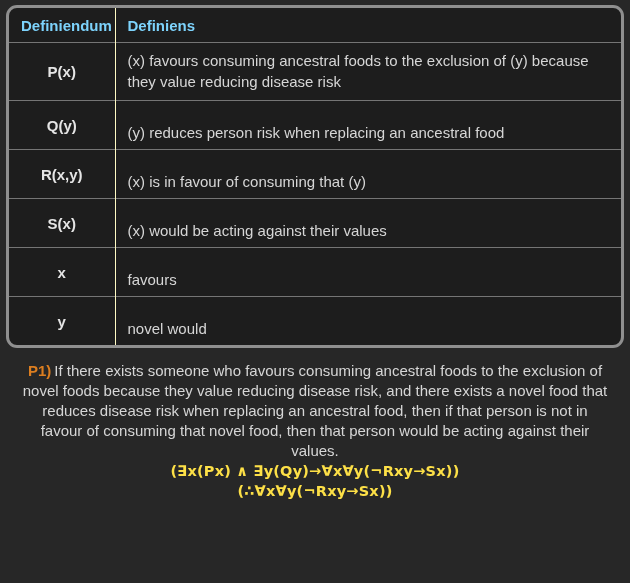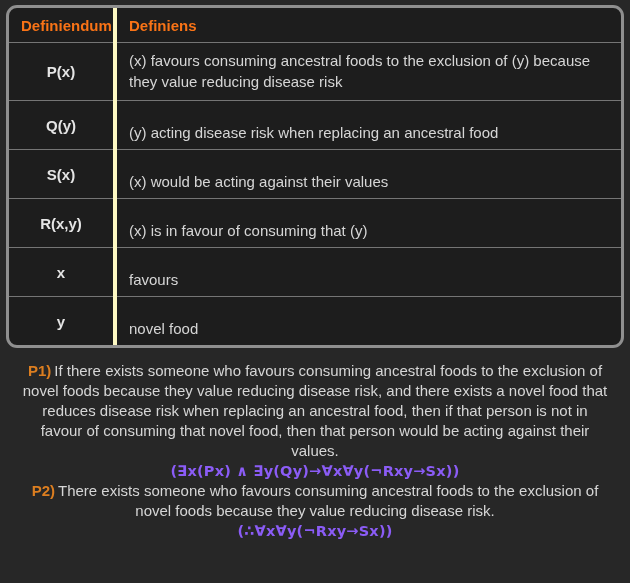--- a/index.html
+++ b/index.html
@@ -39,24 +39,24 @@
     font-size: 15px;
     line-height: 21px;
     vertical-align: middle;
   }
   .deftable col.c-term { width: 106px; }
   .deftable tr + tr th,
   .deftable tr + tr td {
     border-top: 1px solid #757575;
   }
   .deftable .col-def {
-    border-left: 4px solid #fef9c3;
+    border-left: 1px solid #fef9c3;
   }
   .deftable th {
-    color: #f97316;
+    color: #7dd3fc;
     font-weight: bold;
     padding: 7px 12px 6px 12px;
   }
   .deftable th.h-term { text-align: center; }
   .deftable th.h-def  { text-align: left; }
   .deftable td.term {
     color: #e5e5e5;
     font-weight: bold;
     text-align: center;
     padding: 6px 4px;
@@ -76,21 +76,21 @@
     font-size: 15px;
     line-height: 20px;
   }
   .argument p { margin: 0; }
   .premise-label {
     color: #dc7e20;
     font-weight: bold;
     margin-right: 3px;
   }
   .formula {
-    color: #8b5cf6;
+    color: #fde047;
     font-weight: bold;
     font-family: "DejaVu Sans", "Liberation Sans", sans-serif;
     font-size: 14.5px;
     letter-spacing: 0.2px;
   }
 </style>
 </head>
 <body>
 
 <div class="page">
@@ -105,51 +105,50 @@
           <tr>
         <th class="h-term">Definiendum</th>
         <th class="h-def col-def">Definiens</th>
       </tr>
       <tr class="tall">
         <td class="term">P(x)</td>
         <td class="def col-def">(x) favours consuming ancestral foods to the exclusion of (y) because they value reducing disease risk</td>
       </tr>
       <tr>
         <td class="term">Q(y)</td>
-        <td class="def col-def">(y) acting disease risk when replacing an ancestral food</td>
+        <td class="def col-def">(y) reduces person risk when replacing an ancestral food</td>
+      </tr>
+      <tr>
+        <td class="term">R(x,y)</td>
+        <td class="def col-def">(x) is in favour of consuming that (y)</td>
       </tr>
       <tr>
         <td class="term">S(x)</td>
         <td class="def col-def">(x) would be acting against their values</td>
-      </tr>
-      <tr>
-        <td class="term">R(x,y)</td>
-        <td class="def col-def">(x) is in favour of consuming that (y)</td>
       </tr>
       <tr>
         <td class="term">x</td>
         <td class="def col-def">favours</td>
       </tr>
       <tr>
         <td class="term">y</td>
-        <td class="def col-def">novel food</td>
+        <td class="def col-def">novel would</td>
       </tr>
     </tbody>
       </table>
   </div>
 
   <div class="argument">
 
     <div>
       <p><span class="premise-label">P1)</span><span>If there exists someone who favours consuming ancestral foods to the exclusion of novel foods because they value reducing disease risk, and there exists a novel food that reduces disease risk when replacing an ancestral food, then if that person is not in favour of consuming that novel food, then that person would be acting against their values.</span></p>
       <p class="formula">(∃x(Px) ∧ ∃y(Qy)→∀x∀y(¬Rxy→Sx))</p>
     </div>
 
     <div>
-      <p><span class="premise-label">P2)</span><span>There exists someone who favours consuming ancestral foods to the exclusion of novel foods because they value reducing disease risk.</span></p>
     </div>
 
     <div>
     </div>
 
     <div>
       <p class="formula">(∴∀x∀y(¬Rxy→Sx))</p>
     </div>
 
   </div>

